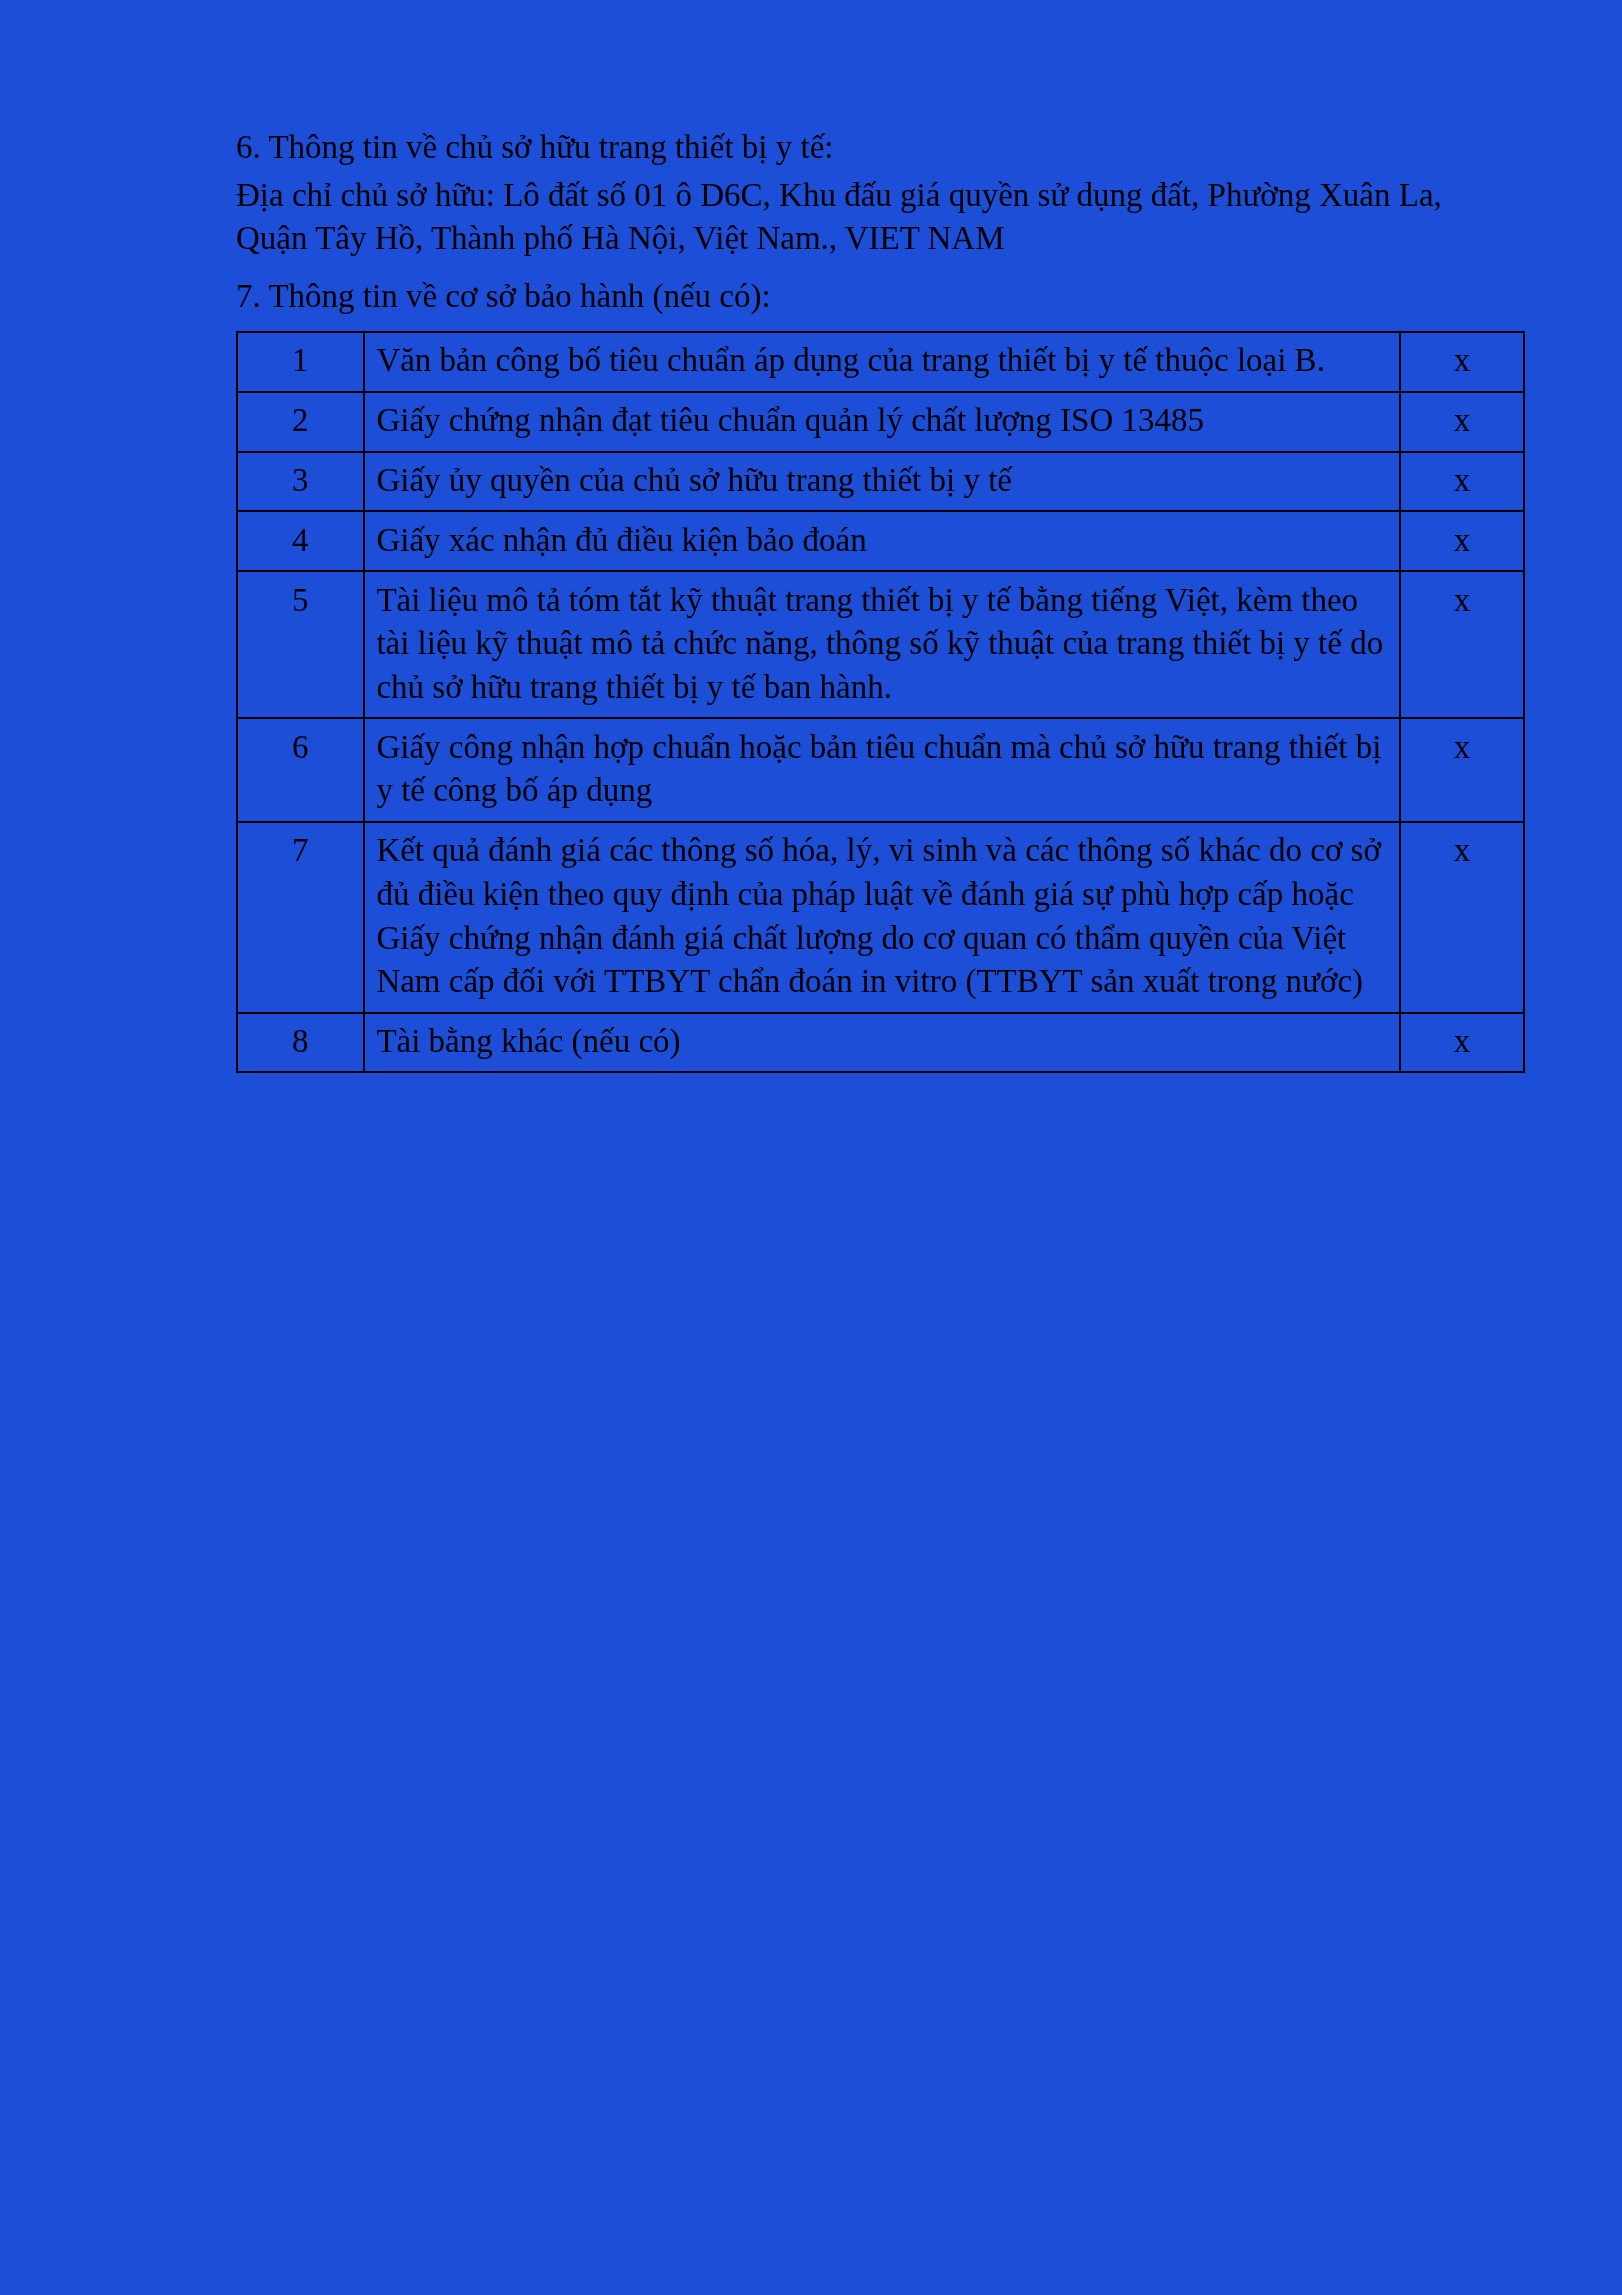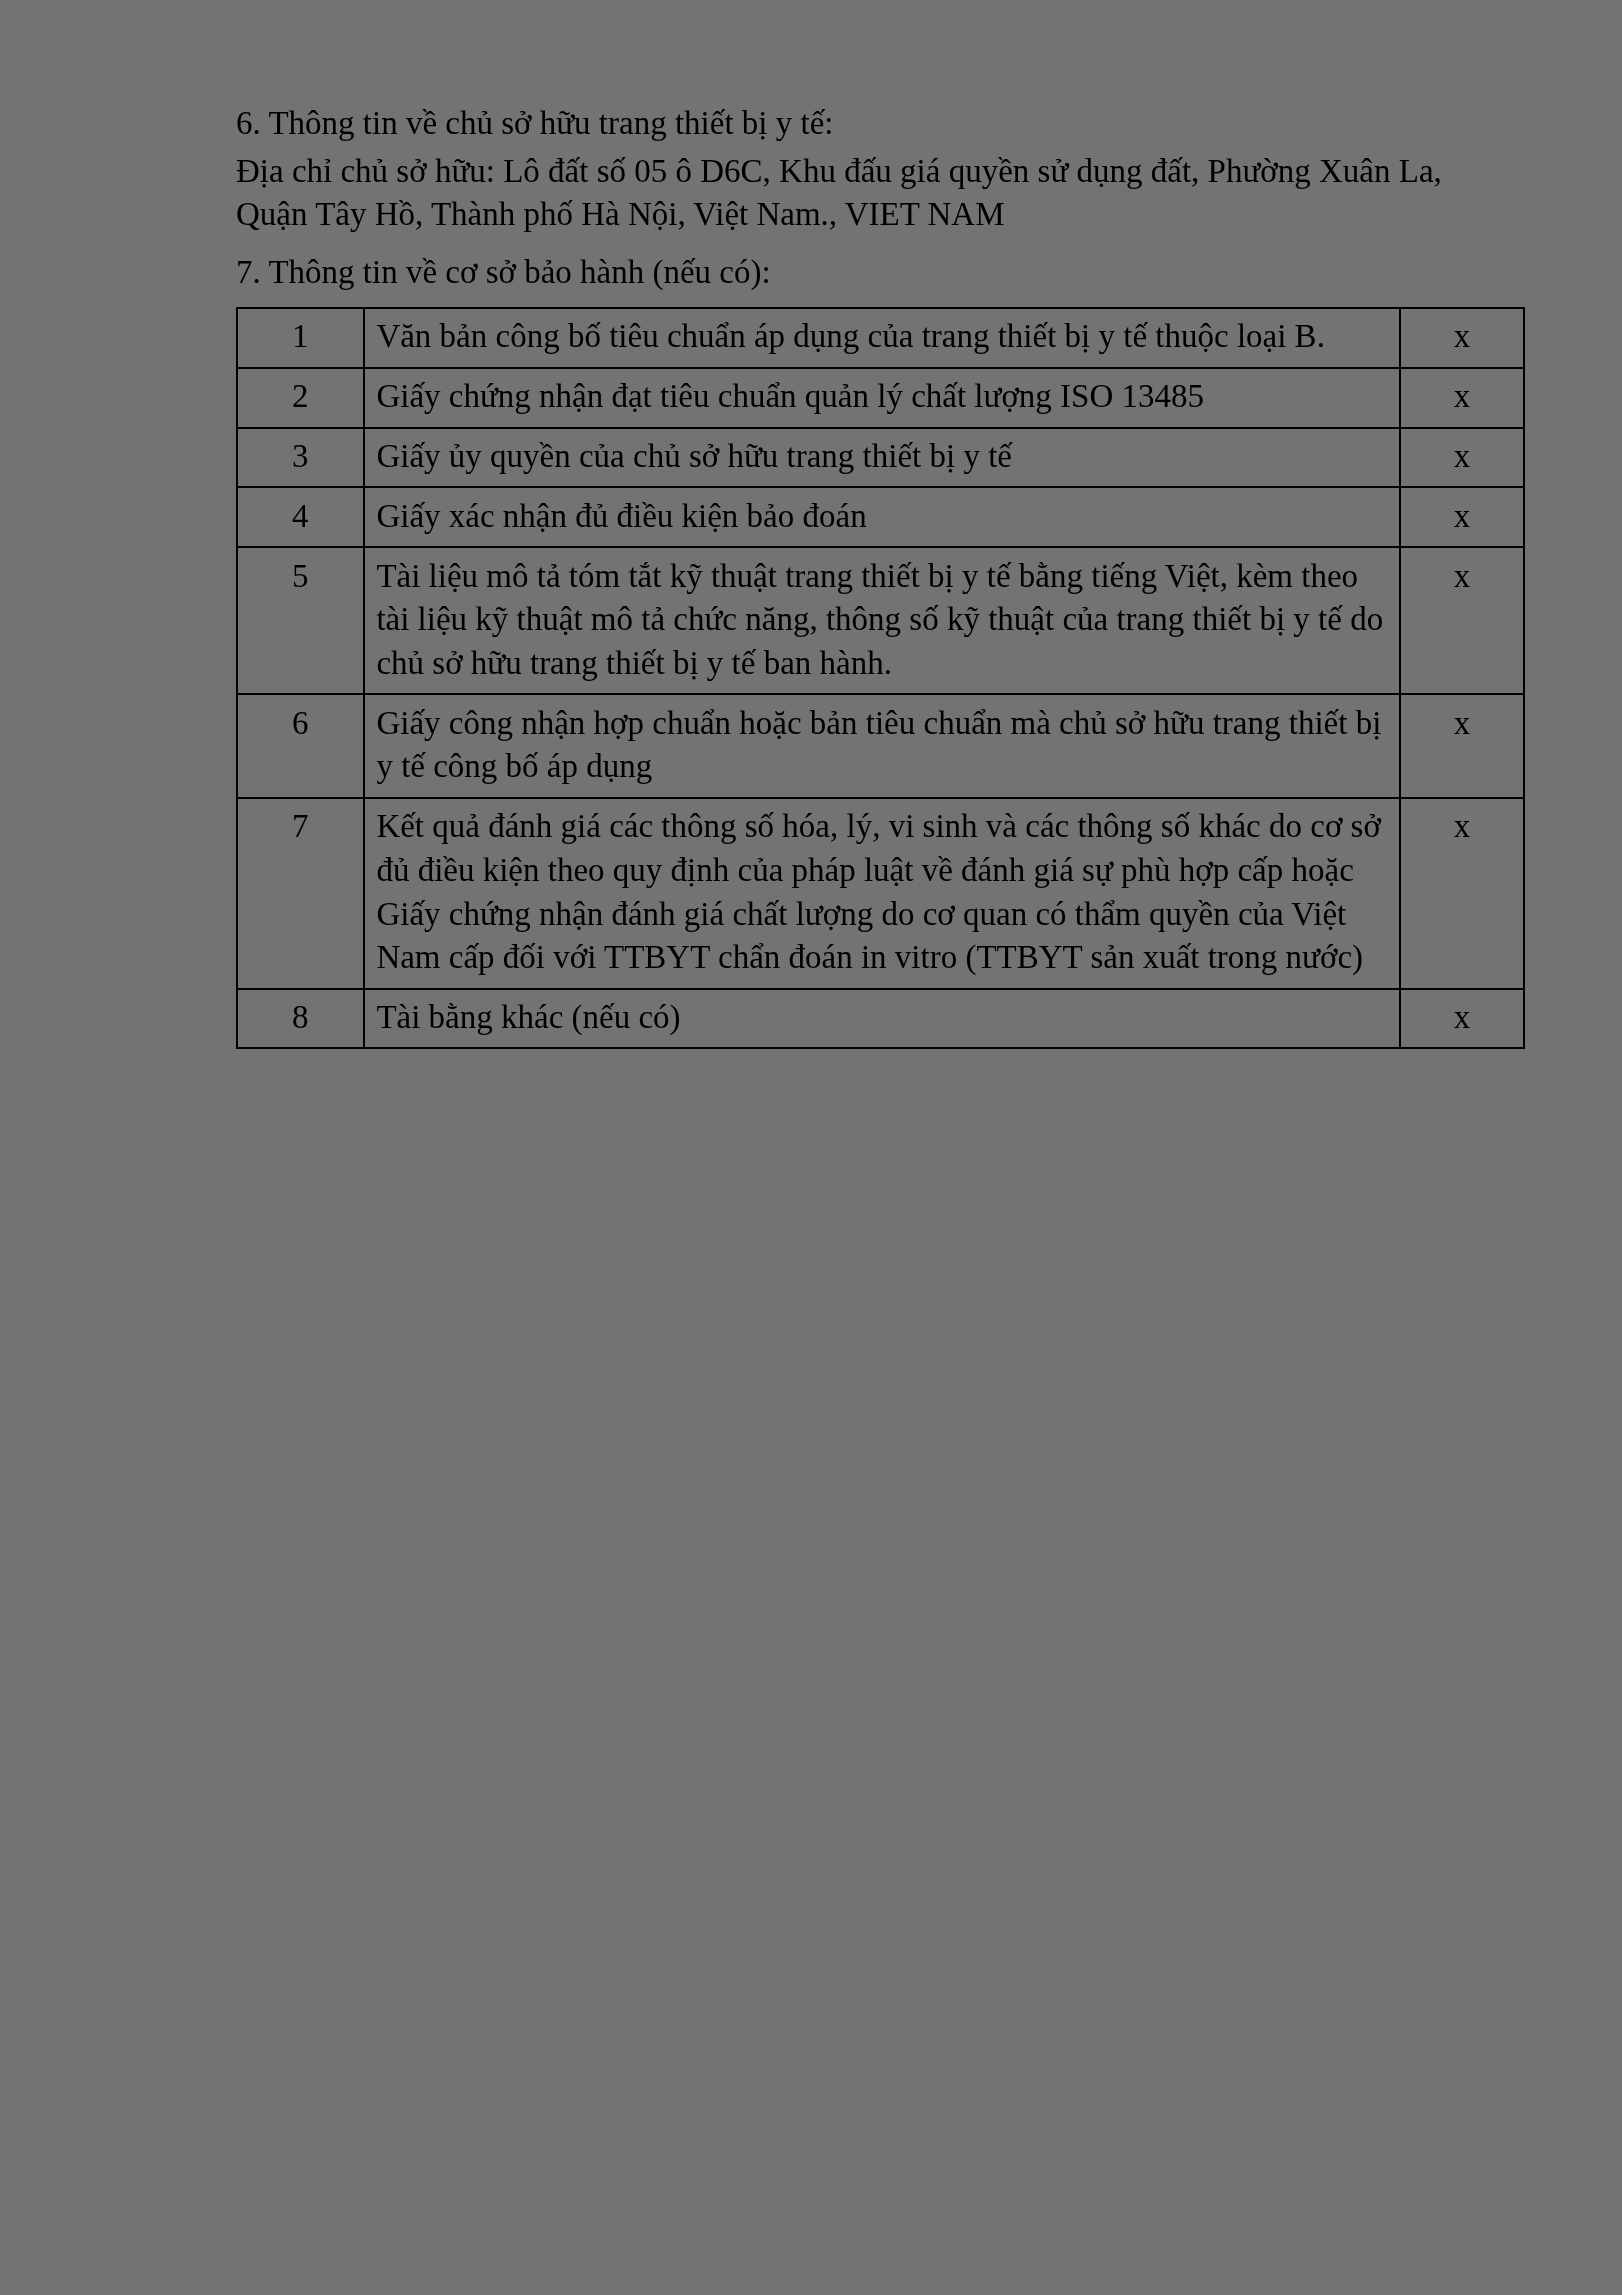--- a/index.html
+++ b/index.html
@@ -4,27 +4,27 @@
 <style>
   html, body {
     margin: 0;
     padding: 0;
     background: #ffffff;
   }
   .page {
     position: relative;
     width: 1622px;
     height: 2295px;
-    background: #737373;
+    background: #1d4ed8;
     color: #000000;
     font-family: "Liberation Serif", "DejaVu Serif", serif;
     font-size: 33px;
     line-height: 1.32;
     box-sizing: border-box;
-    padding: 88px 173px 131px 236px;
+    padding: 112px 173px 131px 236px;
   }
   .textblock p {
     margin: 0 0 3.9px 0;
   }
   p.sec {
     margin-top: 14.4px;
   }
   table.docs {
     border-collapse: collapse;
     margin-top: 11.8px;
@@ -48,21 +48,21 @@
     text-align: center;
     padding-top: 11.8px;
   }
 </style>
 </head>
 <body>
 
 <div class="page">
   <div class="textblock">
     <p class="sec">6. Thông tin về chủ sở hữu trang thiết bị y tế:</p>
-    <p>Địa chỉ chủ sở hữu: Lô đất số 05 ô D6C, Khu đấu giá quyền sử dụng đất, Phường Xuân La, Quận Tây Hồ, Thành phố Hà Nội, Việt Nam., VIET NAM</p>
+    <p>Địa chỉ chủ sở hữu: Lô đất số 01 ô D6C, Khu đấu giá quyền sử dụng đất, Phường Xuân La, Quận Tây Hồ, Thành phố Hà Nội, Việt Nam., VIET NAM</p>
     <p class="sec">7. Thông tin về cơ sở bảo hành (nếu có):</p>
   </div>
 
   <table class="docs">
     <tbody>
       <tr>
         <td class="col-no">1</td>
         <td class="col-text">Văn bản công bố tiêu chuẩn áp dụng của trang thiết bị y tế thuộc loại B.</td>
         <td class="col-mark">x</td>
       </tr>

